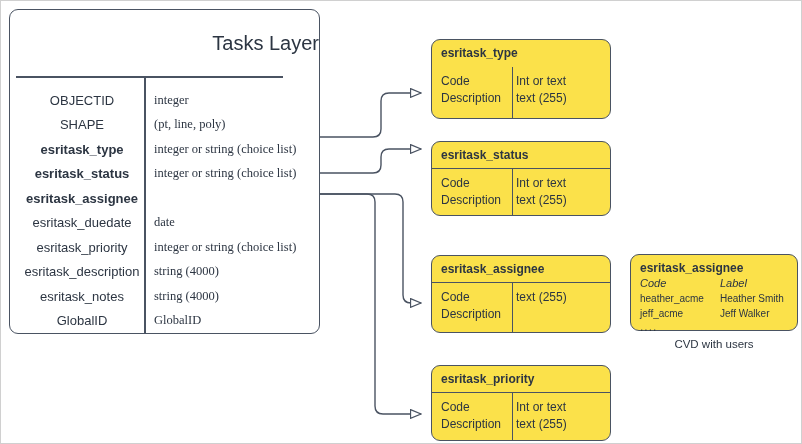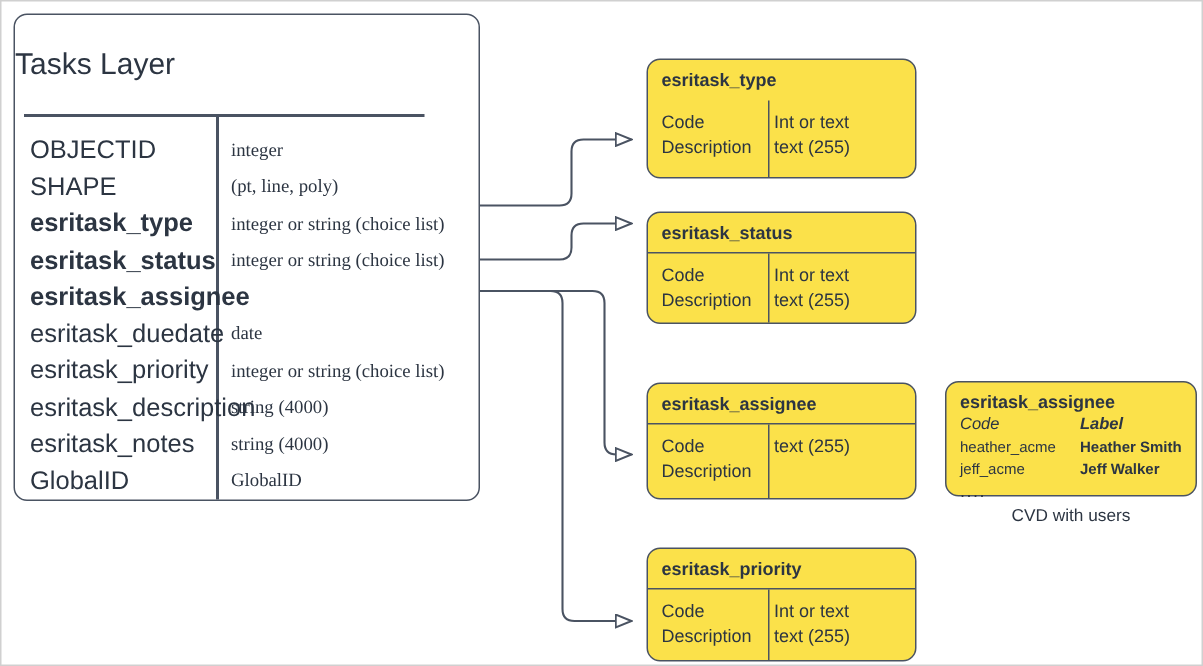--- a/index.html
+++ b/index.html
@@ -41,21 +41,21 @@
     border-radius: 9px;
     box-sizing: border-box;
   }
   .entity-title {
     position: absolute;
     left: 0;
     top: 0;
     width: 100%;
     height: 66px;
     line-height: 66px;
-    text-align: left;
+    text-align: right;
     font-size: 20px;
     color: #2c3542;
   }
   .entity-title-rule {
     position: absolute;
     left: 6px;
     top: 66px;
     width: 267px;
     height: 1.6px;
     background: #4a5362;
@@ -76,22 +76,23 @@
   }
   .field-row {
     display: flex;
     height: 24.5px;
     align-items: center;
   }
   .field-name {
     width: 134px;
     box-sizing: border-box;
     padding-left: 10px;
-    font-size: 17px;
-    white-space: nowrap;
+    font-size: 13px;
+    white-space: nowrap;
+    text-align: center;
   }
   .field-name.bold { font-weight: bold; }
   .field-type {
     flex: 1;
     box-sizing: border-box;
     padding-left: 10px;
     font-size: 12.5px;
     white-space: nowrap;
     font-family: Liberation Serif, serif;
   }
@@ -169,21 +170,21 @@
     white-space: nowrap;
   }
   .cvd-row {
     display: flex;
     line-height: 15px;
     font-size: 10px;
     white-space: nowrap;
   }
   .cvd-row.head { font-style: italic; font-size: 11px; }
   .cvd-c1 { width: 80px; }
-  .cvd-c2 { flex: 1; font-weight: bold; }
+  .cvd-c2 { flex: 1; }
   .cvd-ellipsis {
     font-size: 12px;
     line-height: 13px;
     letter-spacing: 1px;
   }
   .cvd-caption {
     position: absolute;
     left: 629px;
     top: 337px;
     width: 168px;

